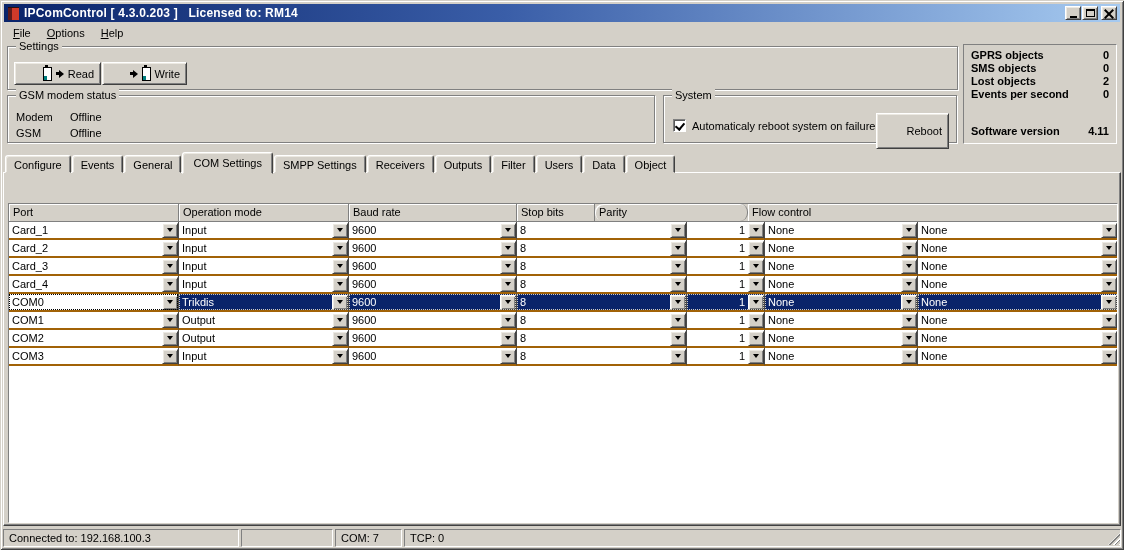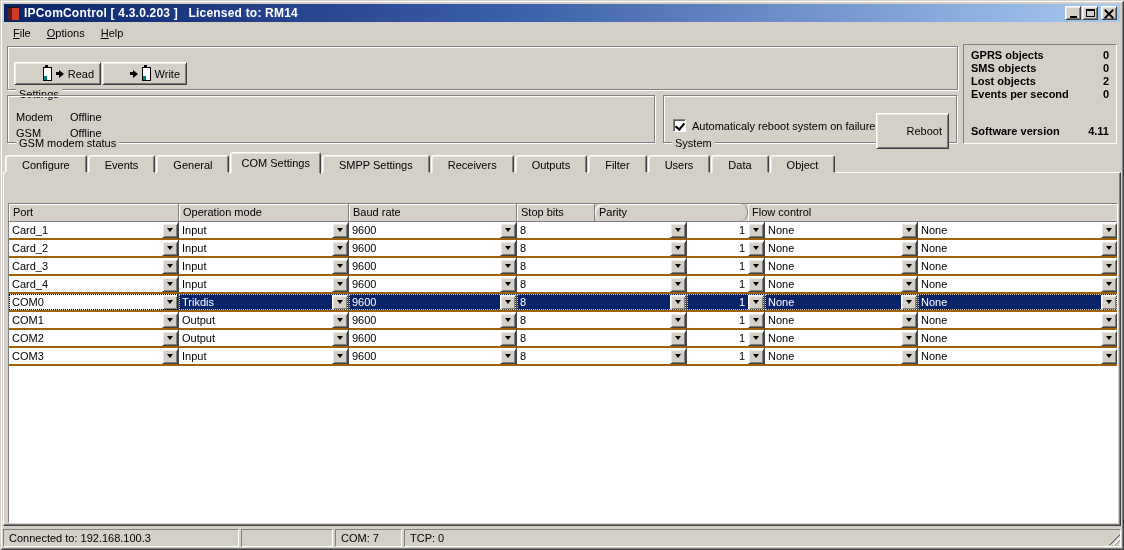--- a/index.html
+++ b/index.html
@@ -31,21 +31,21 @@
     width:12px;height:2px;background:#000;}
   .glyph-close::before{transform:rotate(45deg);}
   .glyph-close::after{transform:rotate(-45deg);}
   
   .menubar{position:absolute;left:5px;top:25px;height:16px;display:flex;align-items:center;}
   .menu-item{padding:1px 8px 2px 8px;}
   .menu-item::first-letter{text-decoration:underline;}
   
   .groupbox{position:absolute;border:1px solid #808080;box-sizing:border-box;
     box-shadow:inset 1px 1px 0 #ffffff, 1px 1px 0 #ffffff;}
-  .gb-label{position:absolute;top:-7px;left:8px;background:#D4D0C8;padding:0 3px;line-height:13px;margin-top:48px;}
+  .gb-label{position:absolute;top:-7px;left:8px;background:#D4D0C8;padding:0 3px;line-height:13px;}
   #gb-settings{left:7px;top:46px;width:951px;height:44px;}
   #gb-gsm{left:7px;top:95px;width:648px;height:48px;}
   #gb-system{left:663px;top:95px;width:294px;height:48px;}
   
   .btn{background:#D4D0C8;border:1px solid;border-color:#fff #404040 #404040 #fff;
     box-shadow:inset 1px 1px 0 #ece9e2, inset -1px -1px 0 #808080;
     display:inline-flex;align-items:center;justify-content:flex-end;gap:4px;
     box-sizing:border-box;font-size:11px;cursor:default;}
   #btn-read{position:absolute;left:6px;top:15px;width:87px;height:23px;}
   #btn-write{position:absolute;left:94px;top:15px;width:85px;height:23px;}
@@ -68,21 +68,21 @@
   .gsm-label{width:54px;}
   
   .checkbox{position:absolute;left:9px;top:23px;width:13px;height:13px;background:#fff;
     border:1px solid;border-color:#808080 #fff #fff #808080;box-sizing:border-box;
     box-shadow:inset 1px 1px 0 #5a5a5a;}
   .checkbox .check{position:absolute;left:3px;top:1px;width:4px;height:7px;
     border:solid #000;border-width:0 2px 2px 0;transform:rotate(40deg);}
   .cb-label{position:absolute;left:28px;top:24px;}
   
   #tabs{position:absolute;left:5px;top:151px;height:22px;display:flex;align-items:flex-end;z-index:3;}
-  .tab{height:18px;line-height:18px;padding:0 16px;background:#D4D0C8;
+  .tab{height:18px;line-height:18px;padding:0 8px;background:#D4D0C8;
     border:1px solid;border-color:#fff #404040 transparent #fff;
     box-shadow:inset 1px 1px 0 #ece9e2, inset -1px 0 0 #808080;
     border-top-left-radius:3px;border-top-right-radius:3px;margin-right:1px;box-sizing:border-box;}
   .tab.active{height:22px;line-height:21px;padding:0 10px;position:relative;z-index:4;margin-bottom:-1px;}
   
   #content{position:absolute;left:3px;top:172px;width:1118px;height:354px;background:#D4D0C8;
     border:1px solid;border-color:#fff #404040 #404040 #fff;
     box-shadow:inset -1px -1px 0 #808080;box-sizing:border-box;z-index:1;}
   
   #grid{position:absolute;left:4px;top:30px;width:1110px;height:320px;background:#fff;

